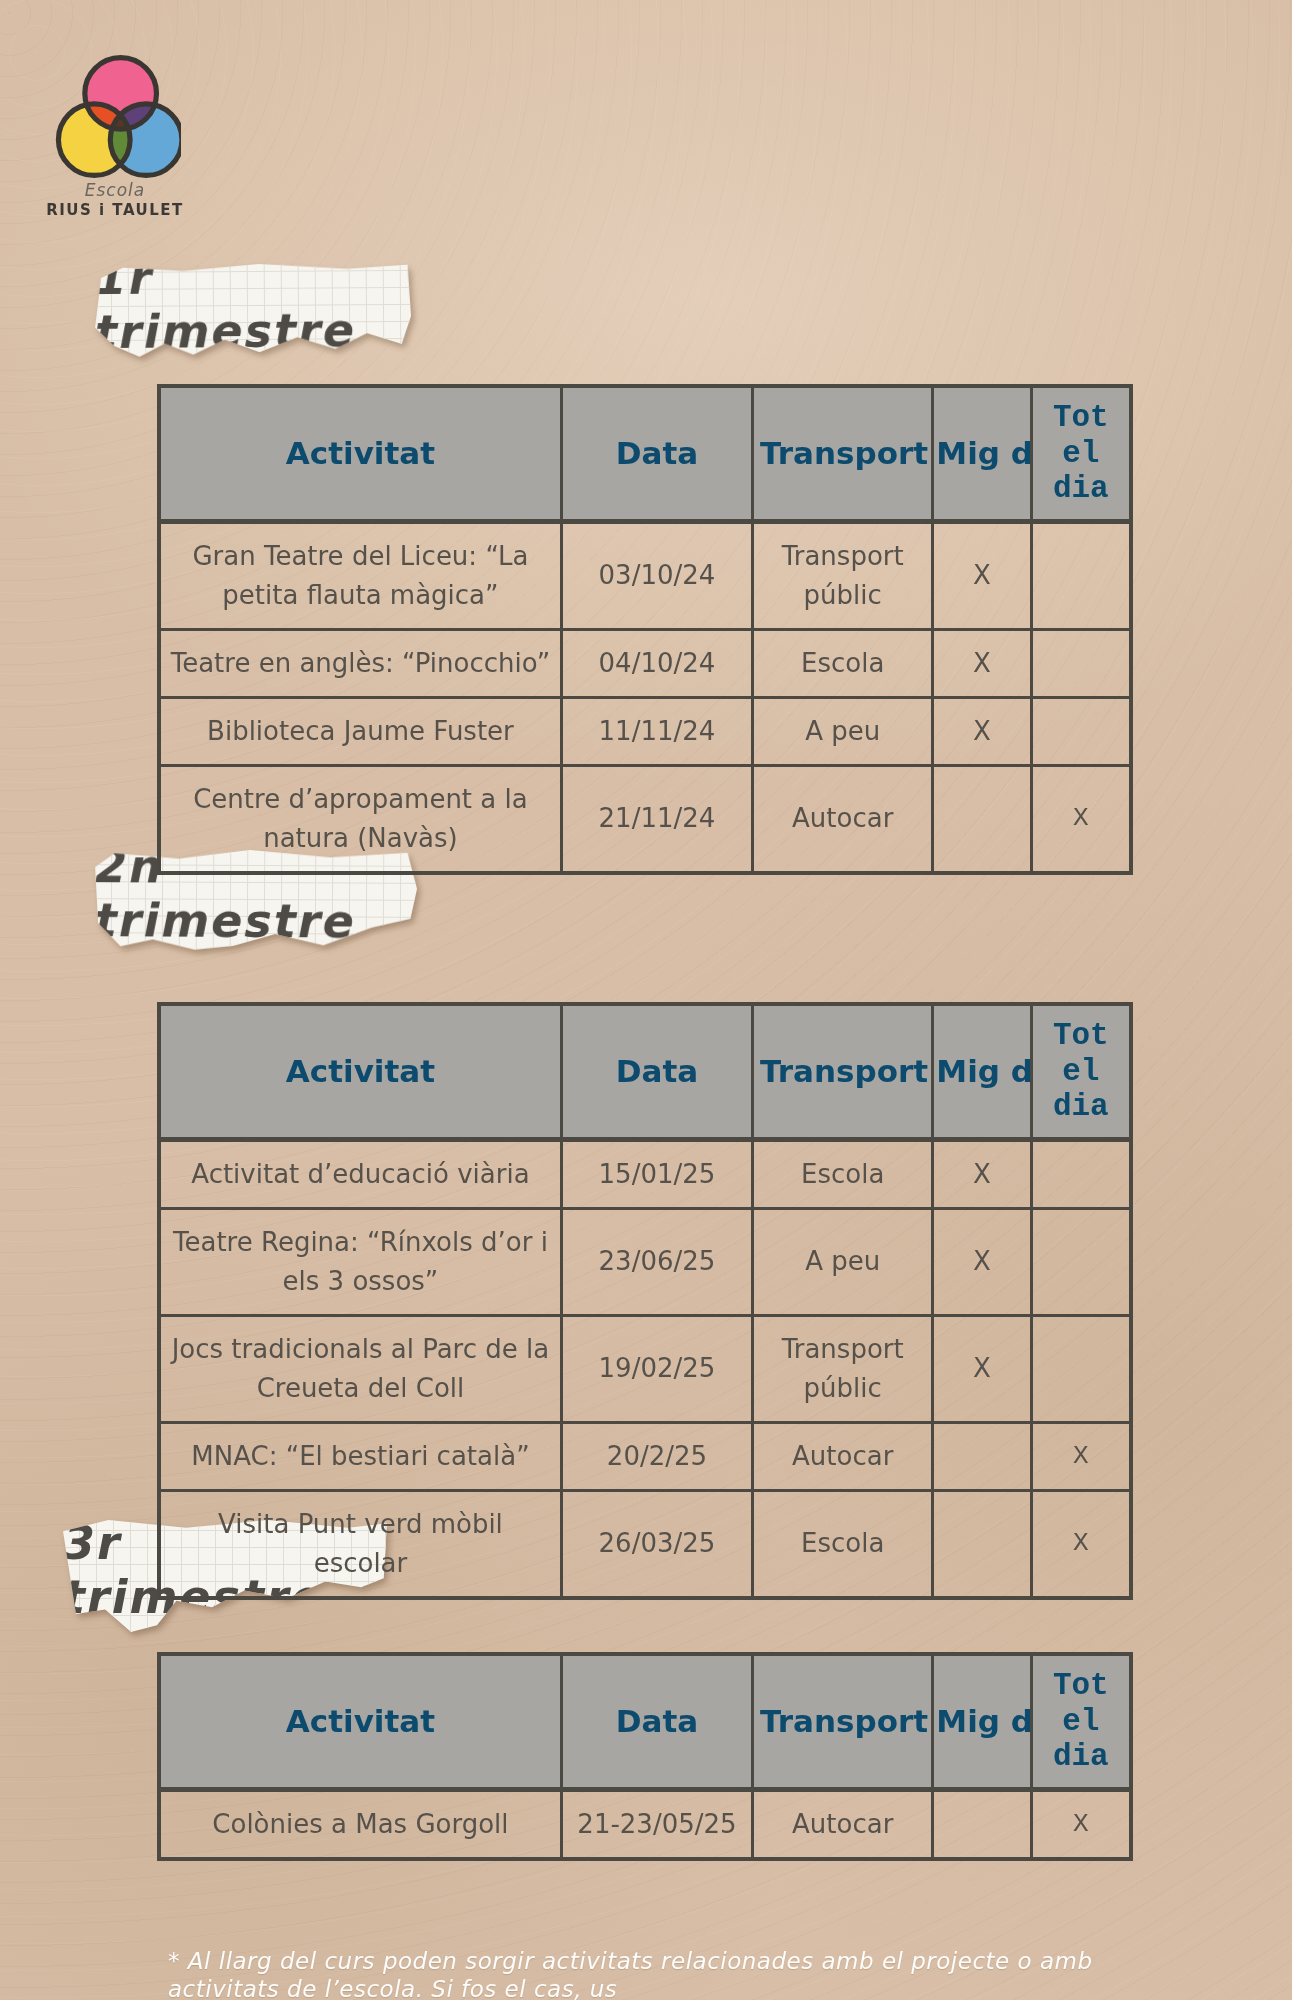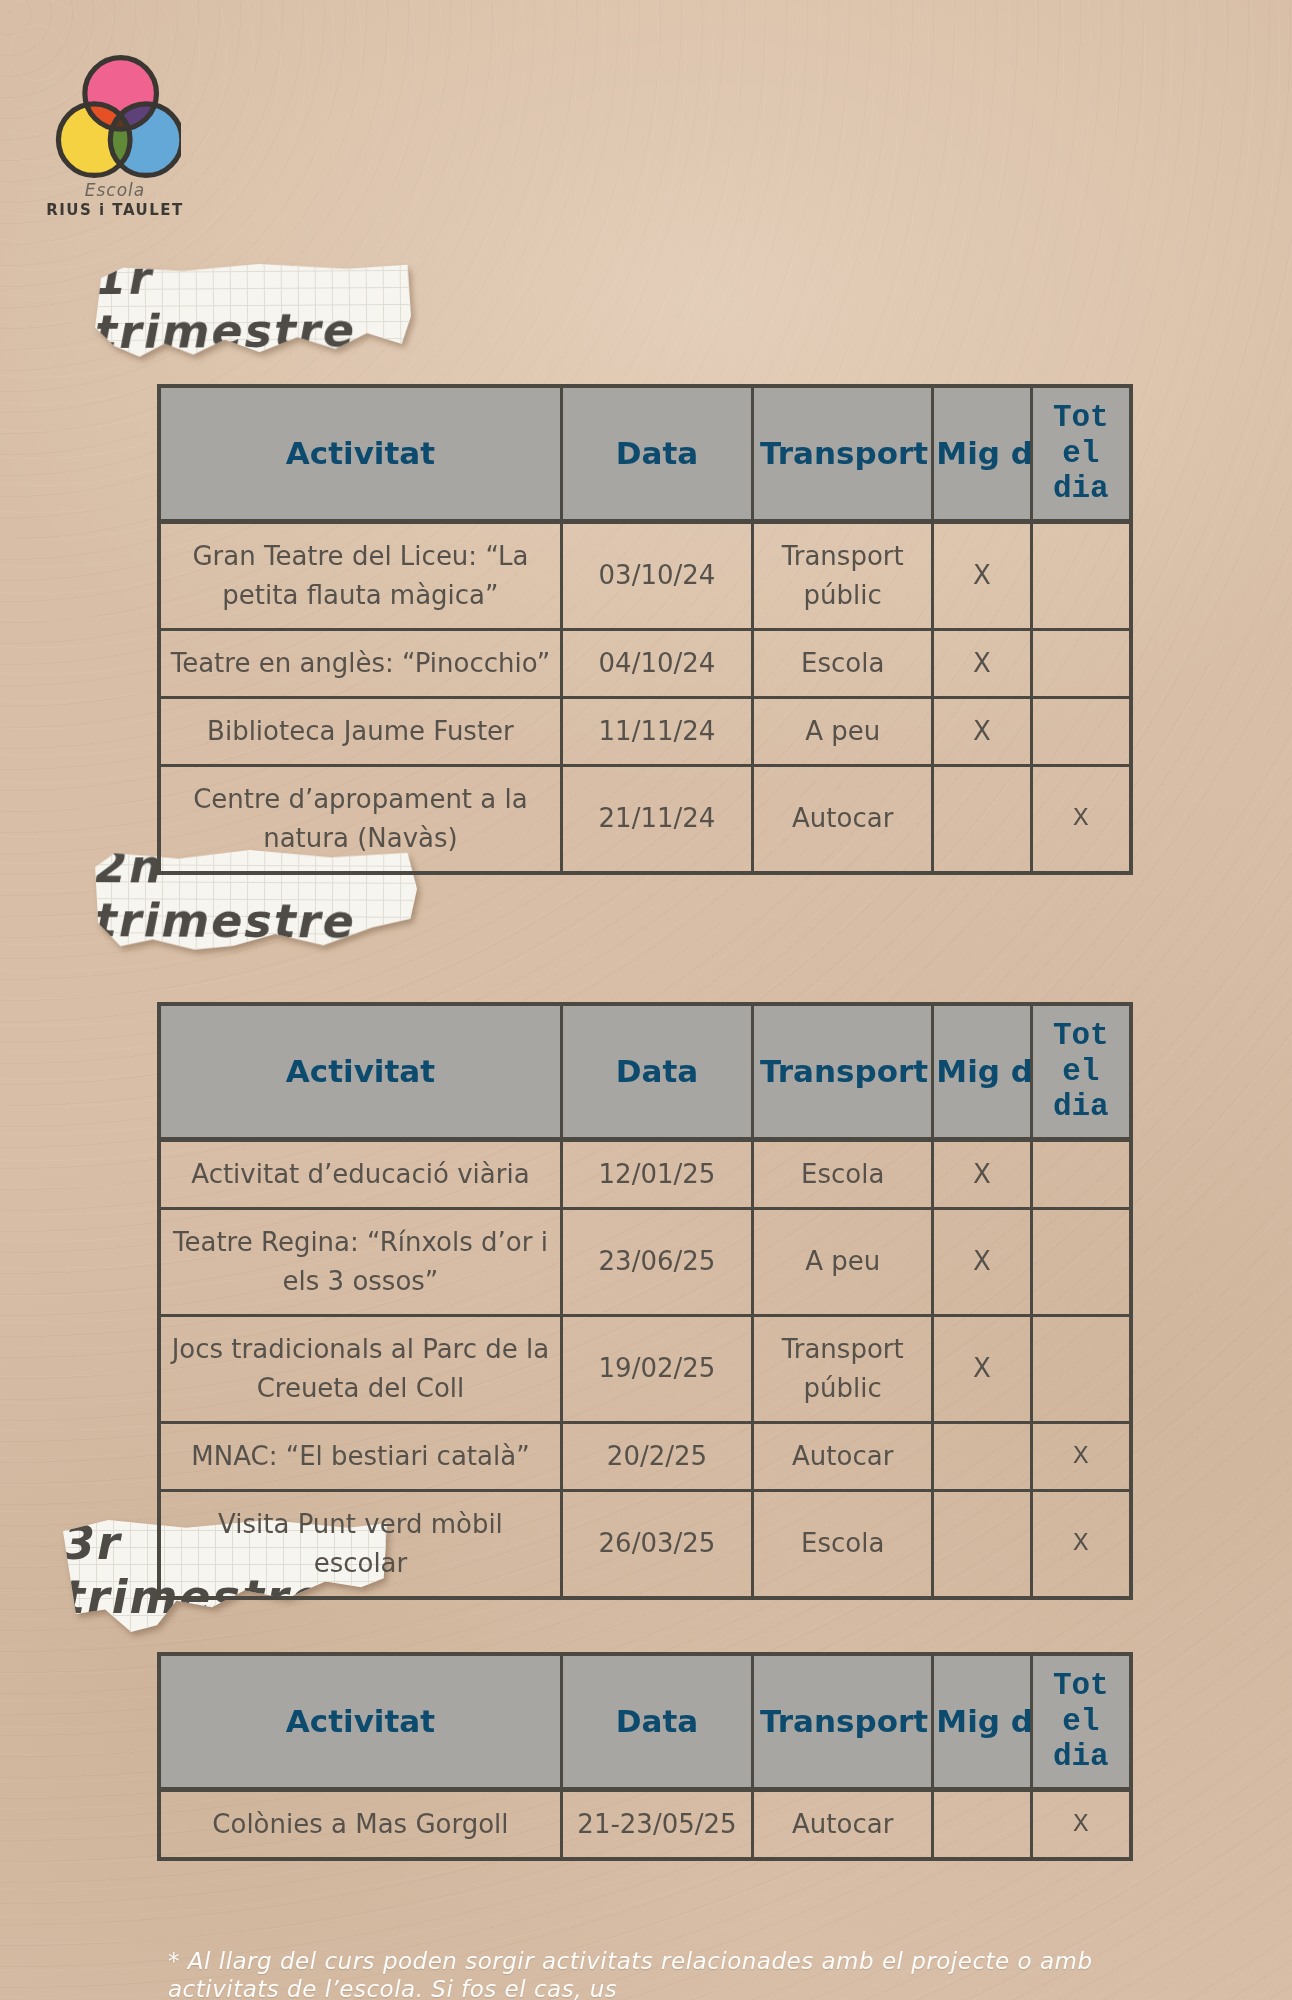--- a/index.html
+++ b/index.html
@@ -195,21 +195,21 @@
           <th>Activitat</th>
           <th>Data</th>
           <th>Transport</th>
           <th>Mig dia</th>
           <th>Tot el dia</th>
         </tr>
       </thead>
     <tbody>
         <tr>
           <td>Activitat d’educació viària</td>
-          <td>12/01/25</td>
+          <td>15/01/25</td>
           <td>Escola</td>
           <td>X</td>
           <td></td>
         </tr>
         <tr>
           <td>Teatre Regina: “Rínxols d’or i els 3 ossos”</td>
           <td>23/06/25</td>
           <td>A peu</td>
           <td>X</td>
           <td></td>

